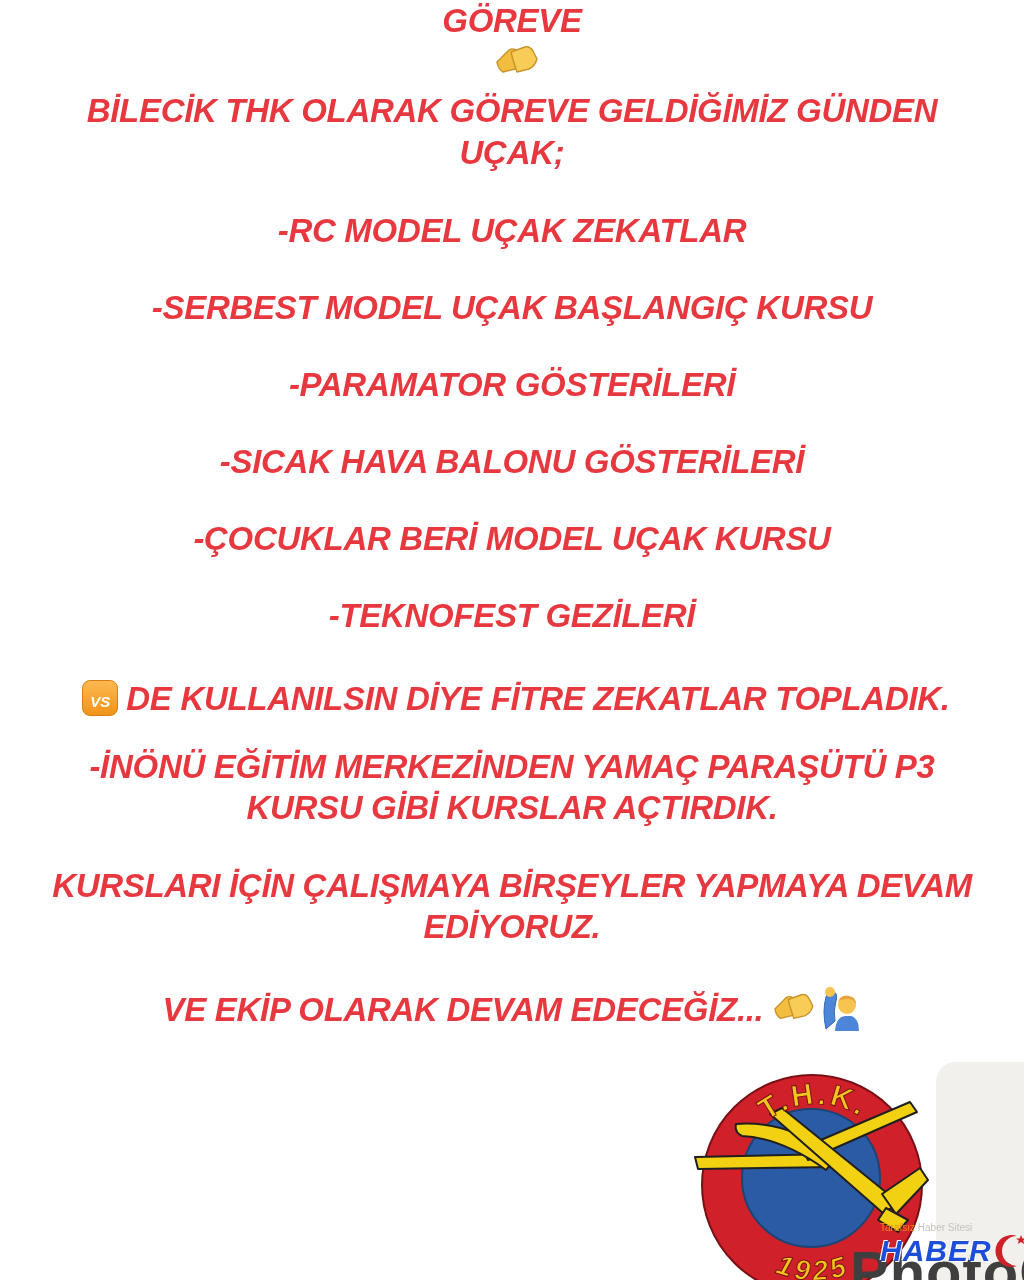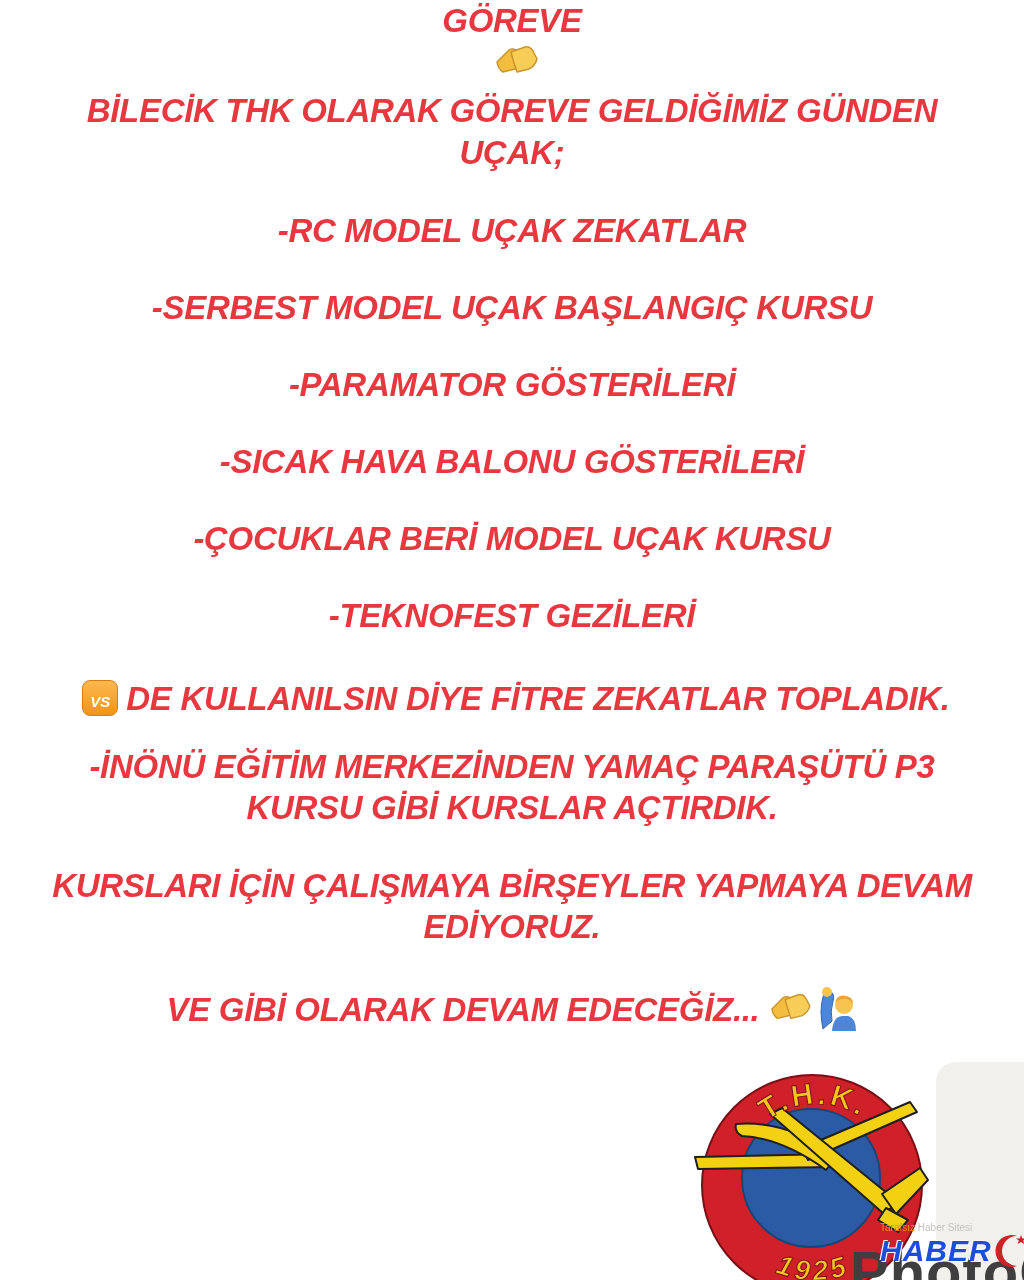--- a/index.html
+++ b/index.html
@@ -66,21 +66,21 @@
       <span class="vs-badge">
           <span>VS</span>
         </span><span>DE KULLANILSIN DİYE FİTRE ZEKATLAR TOPLADIK.</span>
     </p>
 
     <p class="para m-inonu">-İNÖNÜ EĞİTİM MERKEZİNDEN YAMAÇ PARAŞÜTÜ P3 KURSU GİBİ KURSLAR AÇTIRDIK.</p>
 
     <p class="para m-memleket">KURSLARI İÇİN ÇALIŞMAYA BİRŞEYLER YAPMAYA DEVAM EDİYORUZ.</p>
 
     <p class="para m-closing">
-      <span>VE GİBİ OLARAK DEVAM EDECEĞİZ...</span><span class="emoji"><svg width="46" height="36" viewBox="0 0 48 38">
+      <span>VE EKİP OLARAK DEVAM EDECEĞİZ...</span><span class="emoji"><svg width="46" height="36" viewBox="0 0 48 38">
             <path d="M6 20 L18 8 Q21 6 25 8 L33 13 L28 26 L12 30 Q7 27 6 20 Z" fill="#f3bd3f" stroke="#c9952c" stroke-width="1.5" stroke-linejoin="round"></path>
             <path d="M20 10 L34 5 Q39 4 42 9 L46 17 Q44 24 38 27 L26 30 L22 18 Z" fill="#f8cd57" stroke="#c9952c" stroke-width="1.5" stroke-linejoin="round"></path>
           </svg></span><span class="emoji"><svg width="40" height="46" viewBox="0 0 40 46">
             <path d="M5 44 Q1 26 5 12 Q7 4 13 7 Q17 9 15 16 Q12 26 14 36 Z" fill="#4d86d8" stroke="#3566b0" stroke-width="1"></path>
             <circle cx="9" cy="7" r="5" fill="#f6c44f"></circle>
             <circle cx="26" cy="20" r="9" fill="#f6c44f"></circle>
             <path d="M17 17 Q20 9 28 11 Q35 12 35 19 Q31 13 26 14 Q20 14 17 17 Z" fill="#e8a33d"></path>
             <path d="M14 46 Q15 32 24 31 L30 31 Q38 33 38 46 Z" fill="#4d86d8"></path>
           </svg></span>
     </p>

